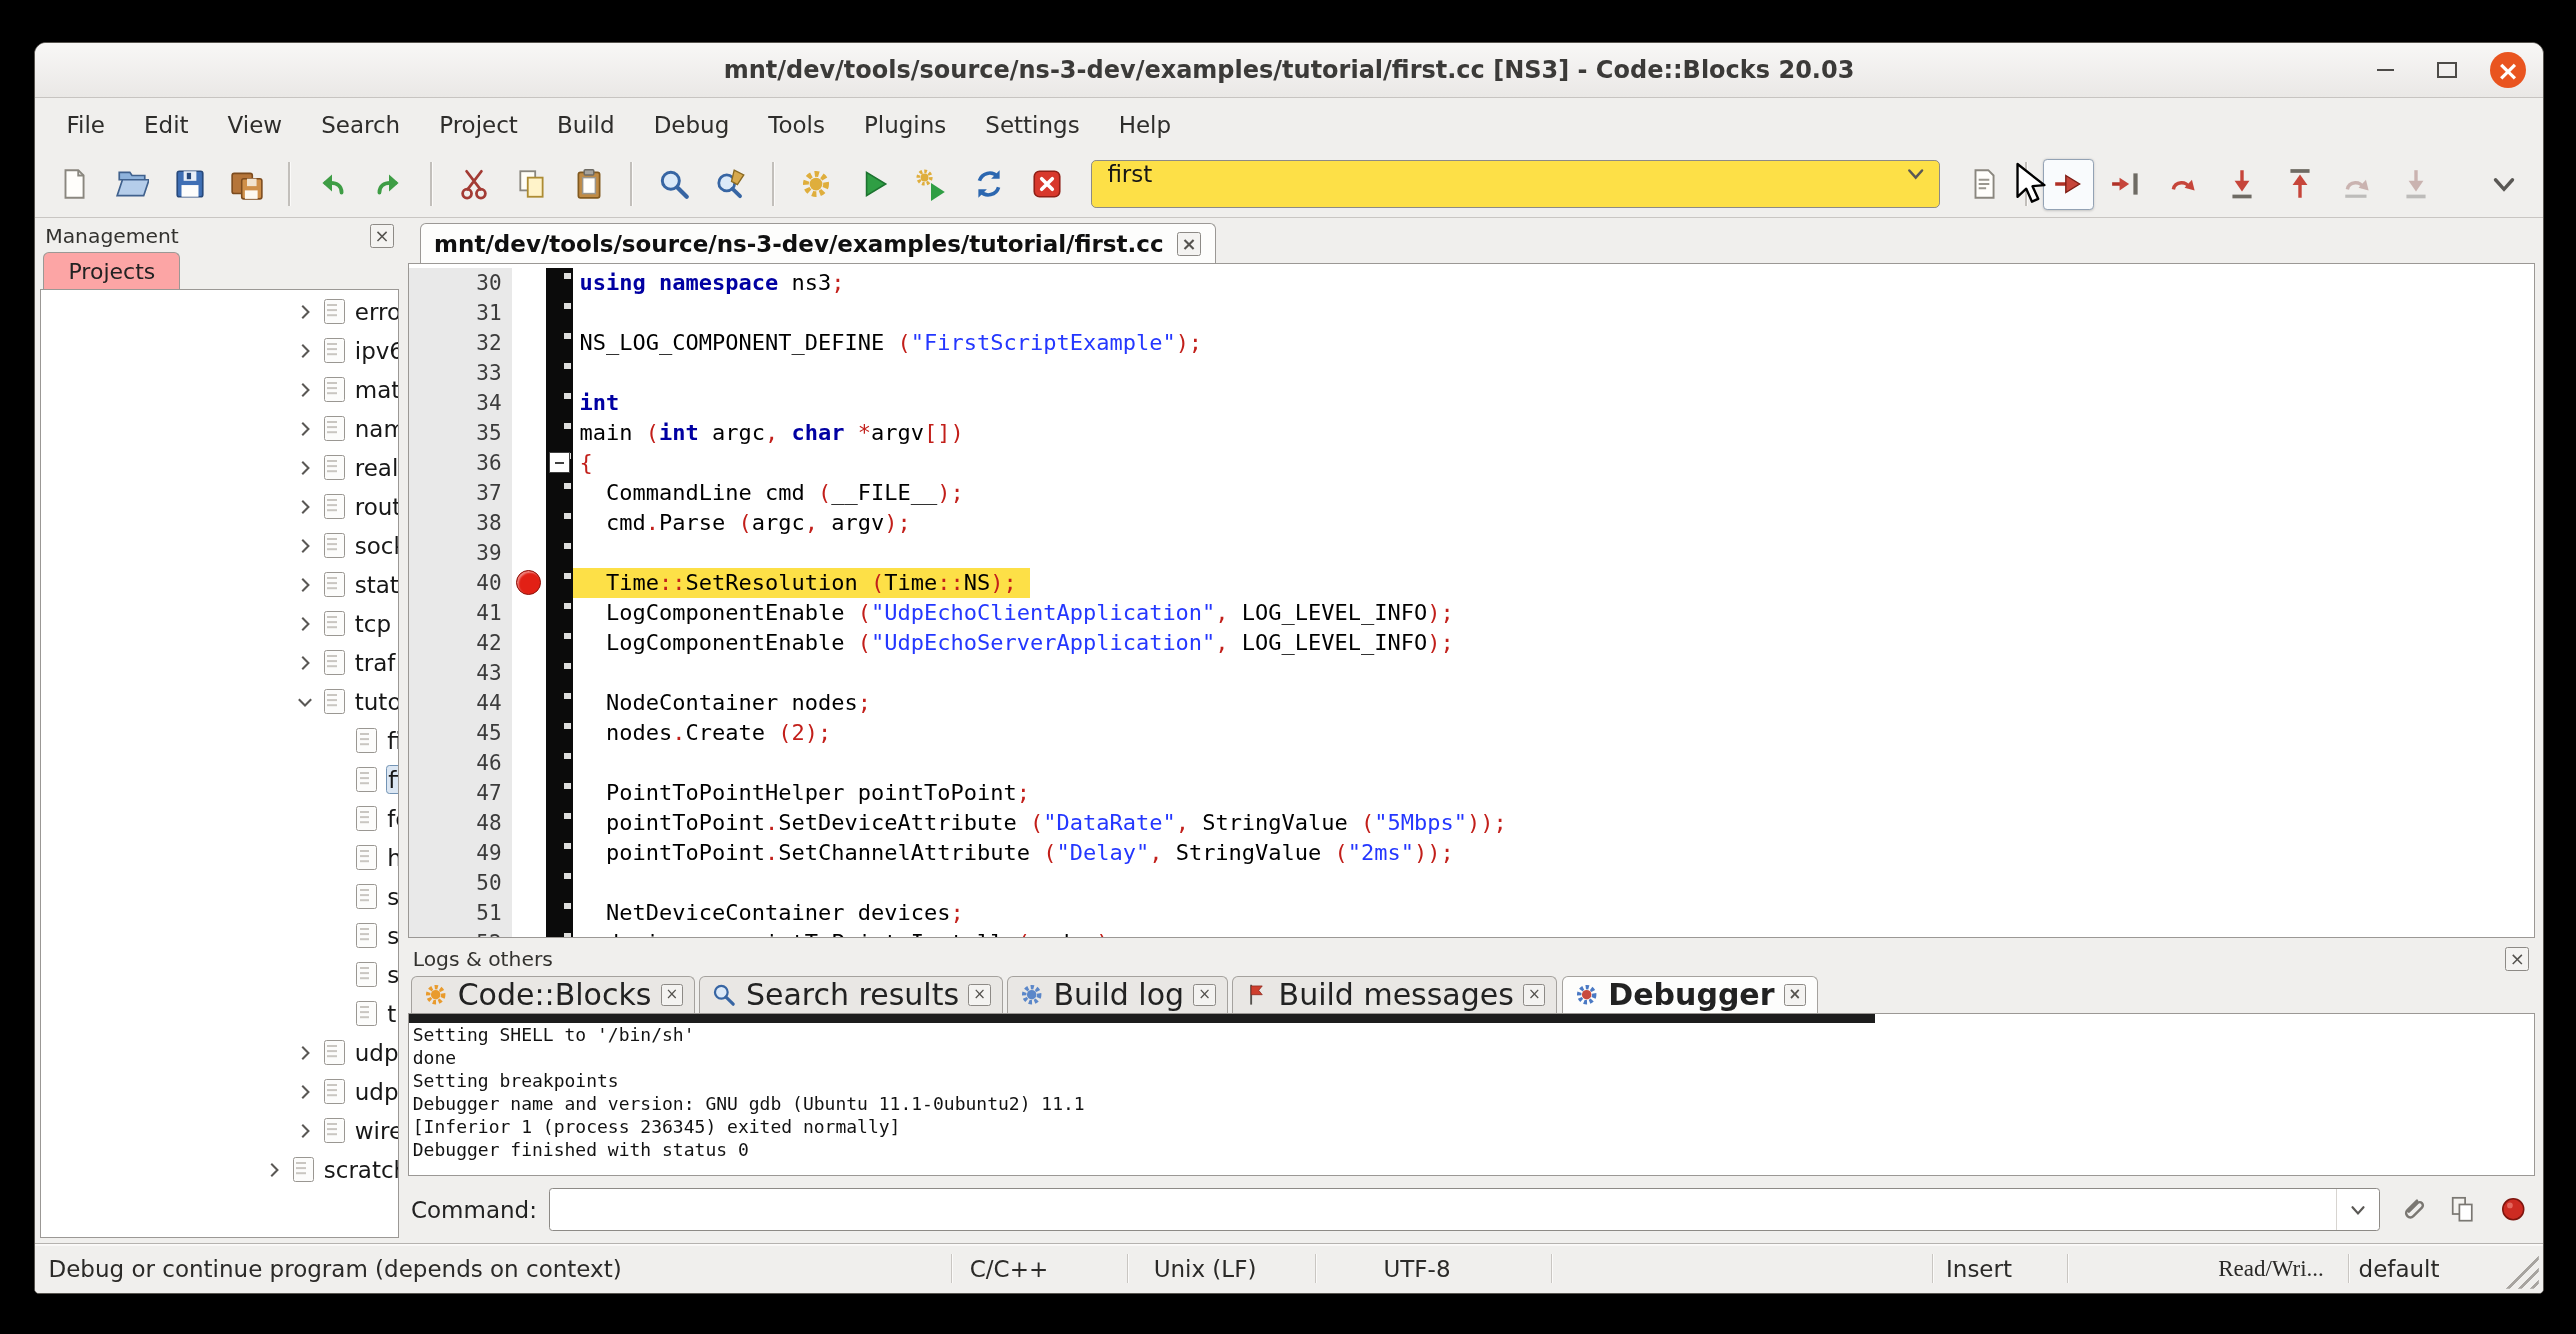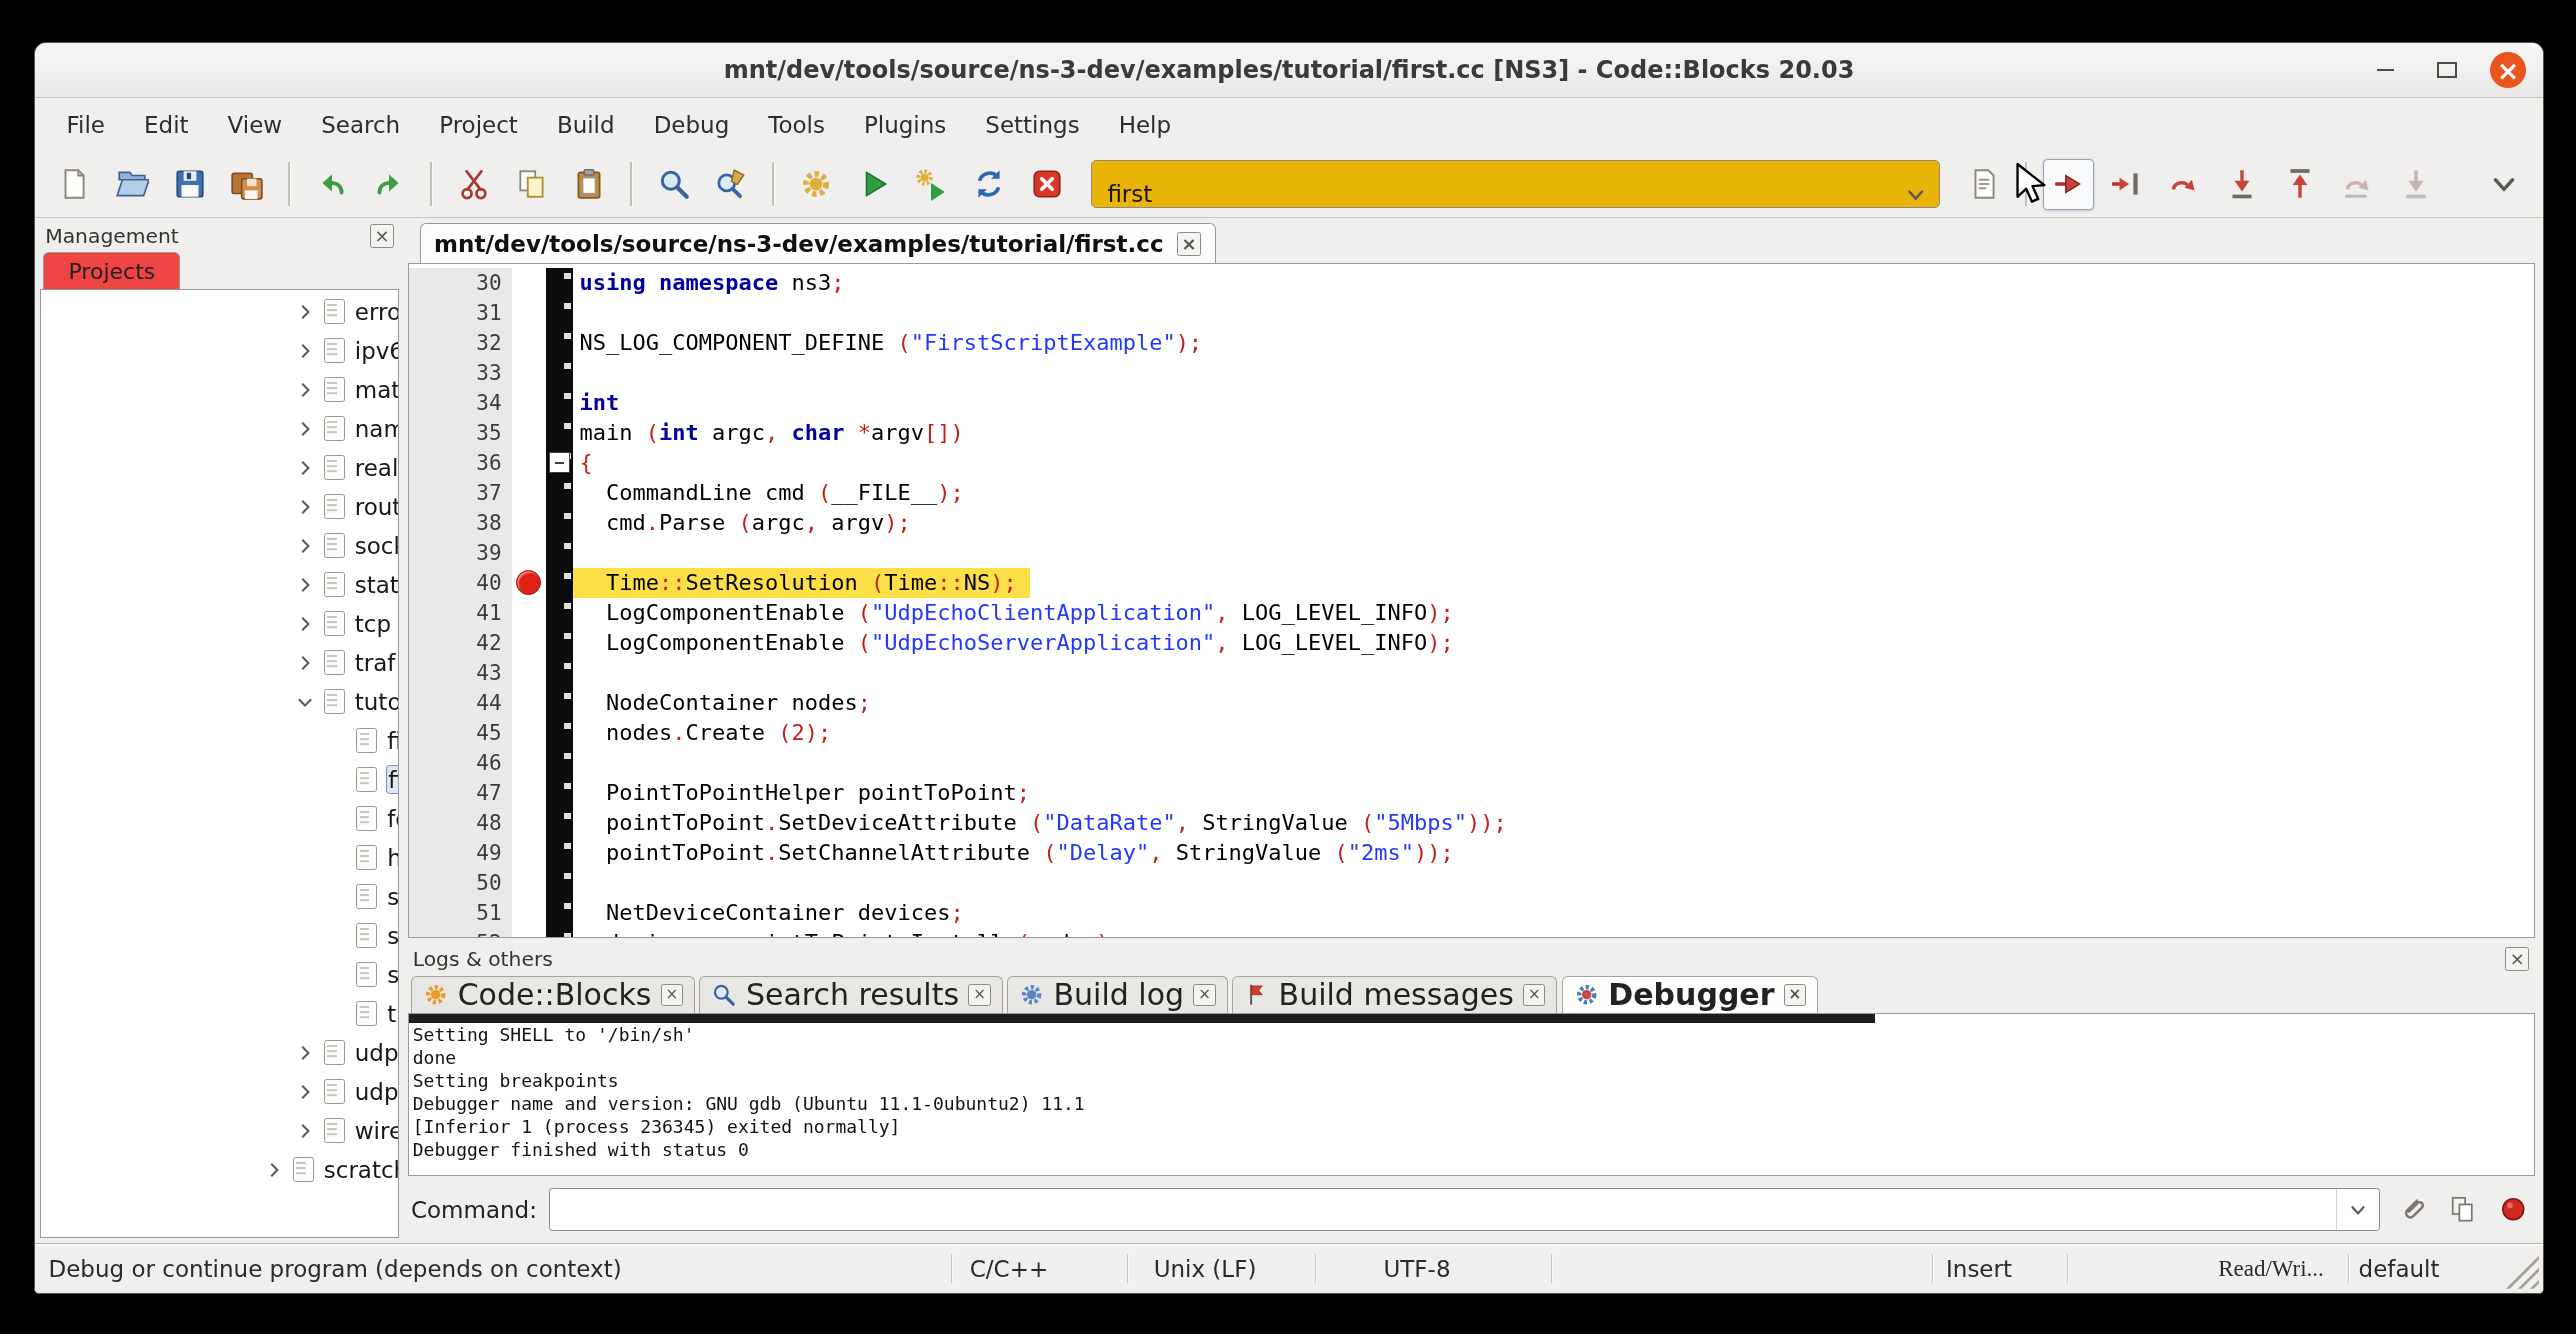--- a/index.html
+++ b/index.html
@@ -27,37 +27,37 @@
 
   
   .toolbar{height:66px;display:flex;align-items:center;padding:0 13.5px;gap:6.8px;flex:none;
            border-bottom:0.8px solid #c9c6c3}
   .tb-btn{width:49px;height:49px;display:flex;align-items:center;justify-content:center;
           border:0.8px solid transparent;border-radius:4.2px;flex:none}
   .tb-btn.hover{border-color:#93a2b4;background:#f9fbfd;box-shadow:0 0.8px 2.5px rgba(0,0,0,.18)}
   .tb-btn.disabled{opacity:.38;filter:grayscale(.55)}
   .tb-sep{width:1.7px;height:44px;background:#c2bfbb;border-right:0.8px solid #fbfaf9;margin:0 8.5px;flex:none}
   .ic{width:34px;height:34px;display:block}
-  .tb-combo{width:847px;height:46px;background:#eab308;border:0.8px solid #8d8a86;border-radius:5.1px;
-            display:flex;align-items:flex-end;margin:0 12px;flex:none}
+  .tb-combo{width:847px;height:46px;background:#fde047;border:0.8px solid #8d8a86;border-radius:5.1px;
+            display:flex;align-items:flex-start;margin:0 12px;flex:none}
   .tb-combo .val{flex:1;padding-left:15.2px;font-size:23px;color:#161616}
   .tb-combo .chev{width:46px;display:flex;align-items:center;justify-content:center}
   .tb-combo .chev svg{width:25.4px;height:25.4px}
   .tb-overflow{margin-left:auto}
 
   
   .main{flex:1;display:flex;min-height:0}
   .sidebar{width:359px;flex:none;display:flex;flex-direction:column;padding:3.4px 0 5.1px 5.1px;min-height:0}
   .panel-header{height:29px;display:flex;align-items:center;justify-content:space-between;
                 font-size:20.3px;color:#33322f;padding:0 5.1px;flex:none}
   .closebox{width:22px;height:22px;border:0.8px solid #8d8a86;background:#f4f3f1;border-radius:2.5px;
             display:flex;align-items:center;justify-content:center;color:#55534f;flex:none}
   .closebox::before{content:"\00d7";font-size:18px;line-height:1}
   .proj-tabrow{height:39px;display:flex;align-items:flex-end;padding-left:3.4px;flex:none}
-  .proj-tab{height:36px;padding:0 24px;background:#ef4444;border:0.8px solid #9b9895;border-bottom:none;
+  .proj-tab{height:36px;padding:0 24px;background:#fca5a5;border:0.8px solid #9b9895;border-bottom:none;
             border-radius:6px 6px 0 0;font-size:22px;display:flex;align-items:center;color:#222}
   .tree{flex:1;background:#fff;border:0.8px solid #9b9895;overflow:hidden;padding-top:1.7px;min-height:0}
   .tree-row{height:39px;display:flex;align-items:center;font-size:23px;color:#171717;white-space:nowrap;overflow:hidden}
   .chev-slot{width:30.5px;height:30.5px;display:flex;align-items:center;justify-content:center;flex:none}
   .chev-slot svg{width:22px;height:22px}
   .doc-ic{width:18.6px;height:23px;border:1.7px solid #9a9792;background:#fcfcfb;border-radius:2.5px;
           margin:0 8.5px 0 3.4px;flex:none;position:relative}
   .doc-ic::after{content:"";position:absolute;left:2.5px;top:4.2px;width:9.3px;height:1.7px;background:#c9c6c1;
                  box-shadow:0 5.1px 0 #c9c6c1,0 10.2px 0 #c9c6c1}
   .tree-label{padding:0.8px 6.8px 0.8px 1.7px}

